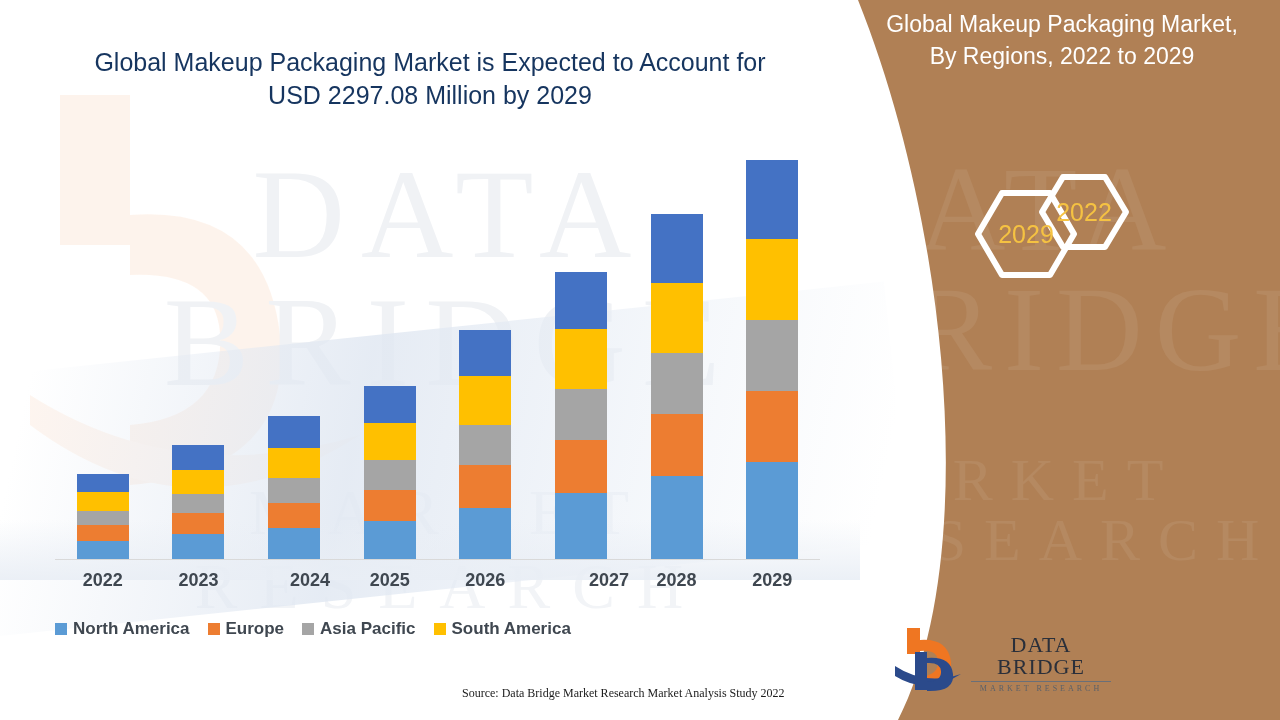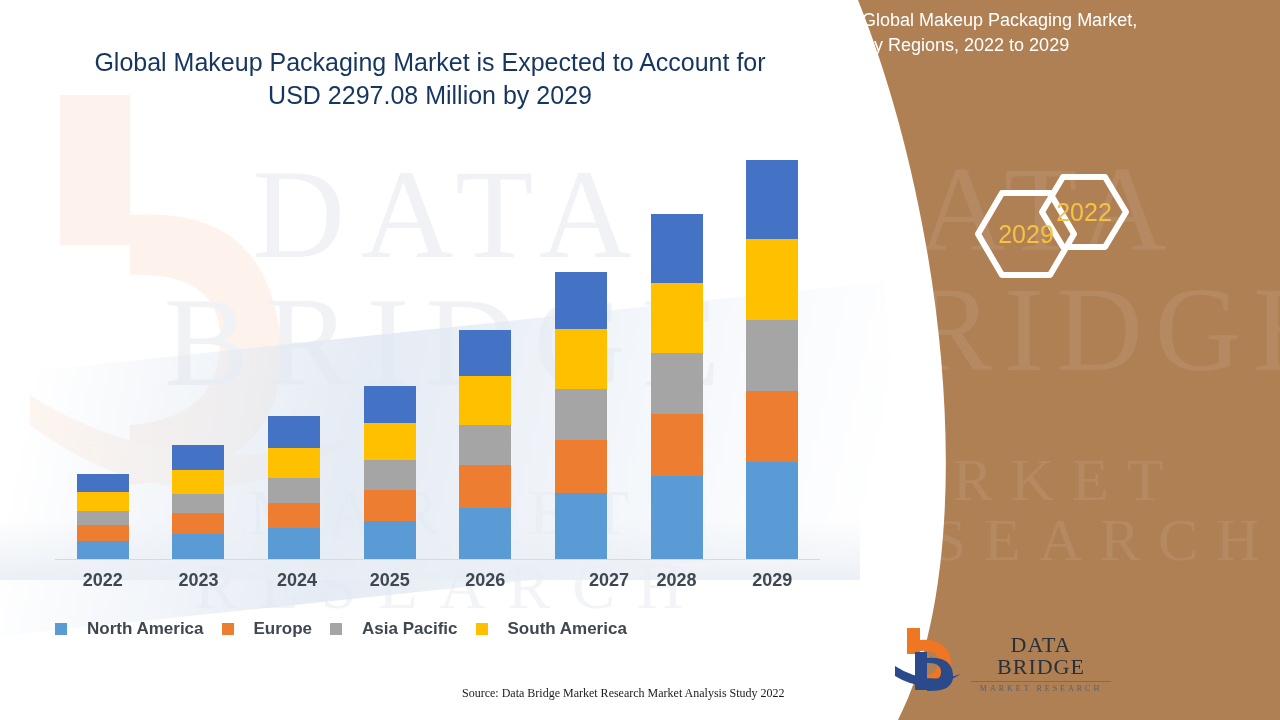--- a/index.html
+++ b/index.html
@@ -70,40 +70,40 @@
     position:absolute;top:0;width:80px;text-align:center;
     font-size:18px;font-weight:bold;color:#3f4750;
   }
 
   
   #legend{
     position:absolute;left:55px;top:616px;width:790px;height:26px;
     display:flex;align-items:center;gap:9px;
     font-size:17px;font-weight:bold;color:#3f4750;
   }
-  #legend .li{display:flex;align-items:center;gap:20px;margin-right:9px;}
+  #legend .li{display:flex;align-items:center;gap:6px;margin-right:9px;}
   #legend .sw{width:12px;height:12px;display:inline-block;}
 
   
   #footer{
     position:absolute;left:0;top:686px;width:850px;height:22px;
     font-family:"Liberation Serif", serif;font-size:12px;color:#1b1b1b;
   }
   #footer .dmca{position:absolute;left:30px;top:0;white-space:nowrap;}
   #footer .src{position:absolute;left:462px;top:0;white-space:nowrap;}
 
   
   #panel{
     position:absolute;right:0;top:0;width:440px;height:720px;
     overflow:hidden;
   }
   #panel .bg{position:absolute;inset:0;}
   #panel-title{
     position:absolute;right:18px;top:8px;width:400px;
-    text-align:left;color:#ffffff;font-size:18px;line-height:1.4;
+    text-align:center;color:#ffffff;font-size:23px;line-height:1.4;
     white-space:pre-line;
   }
   #hexwrap{position:absolute;left:120px;top:155px;width:220px;height:140px;}
   #hexwrap svg{width:100%;height:100%;}
   #brand{
     position:absolute;left:40px;top:308px;width:380px;
     text-align:center;color:#f5c242;font-size:23px;line-height:1.35;
     white-space:pre-line;
   }
 
@@ -209,21 +209,21 @@
       <div class="seg" title="Europe 2029: 404" style="height: 70.3502px; background: rgb(237, 125, 49);"></div>
       <div class="seg" title="Asia Pacific 2029: 410" style="height: 71.395px; background: rgb(165, 165, 165);"></div>
       <div class="seg" title="South America 2029: 466" style="height: 81.1465px; background: rgb(255, 192, 0);"></div>
       <div class="seg" title="Middle East and Africa 2029: 453" style="height: 78.8828px; background: rgb(68, 114, 196);"></div>
     </div>
   </div>
 <div id="axis"></div>
 <div id="xlabels">
     <div class="xlab" style="left: 7.8125px;">2022</div>
     <div class="xlab" style="left: 103.438px;">2023</div>
-    <div class="xlab" style="left: 202px;">2024</div>
+    <div class="xlab" style="left: 215px;">2024</div>
     <div class="xlab" style="left: 294.688px;">2025</div>
     <div class="xlab" style="left: 390.312px;">2026</div>
     <div class="xlab" style="left: 514px;">2027</div>
     <div class="xlab" style="left: 581.562px;">2028</div>
     <div class="xlab" style="left: 677.188px;">2029</div>
   </div>
 
 <div id="legend">
     <div class="li">
       <span class="sw" style="background: rgb(91, 155, 213);"></span>

